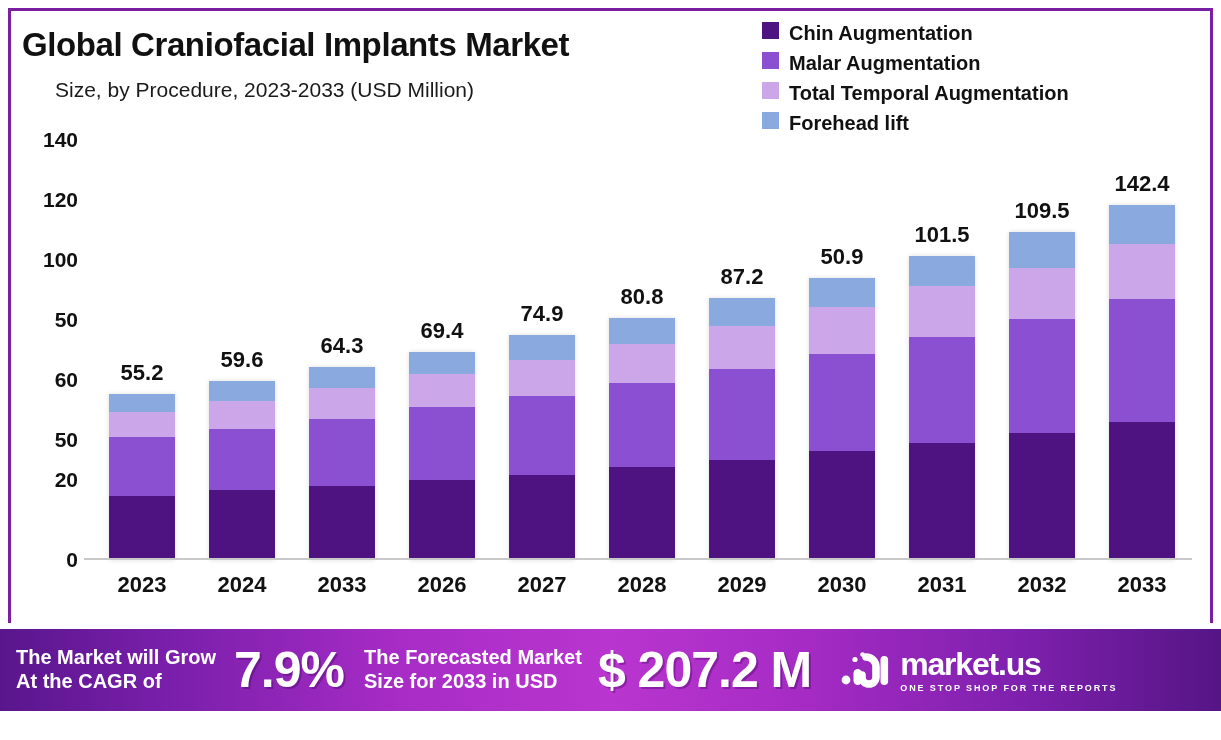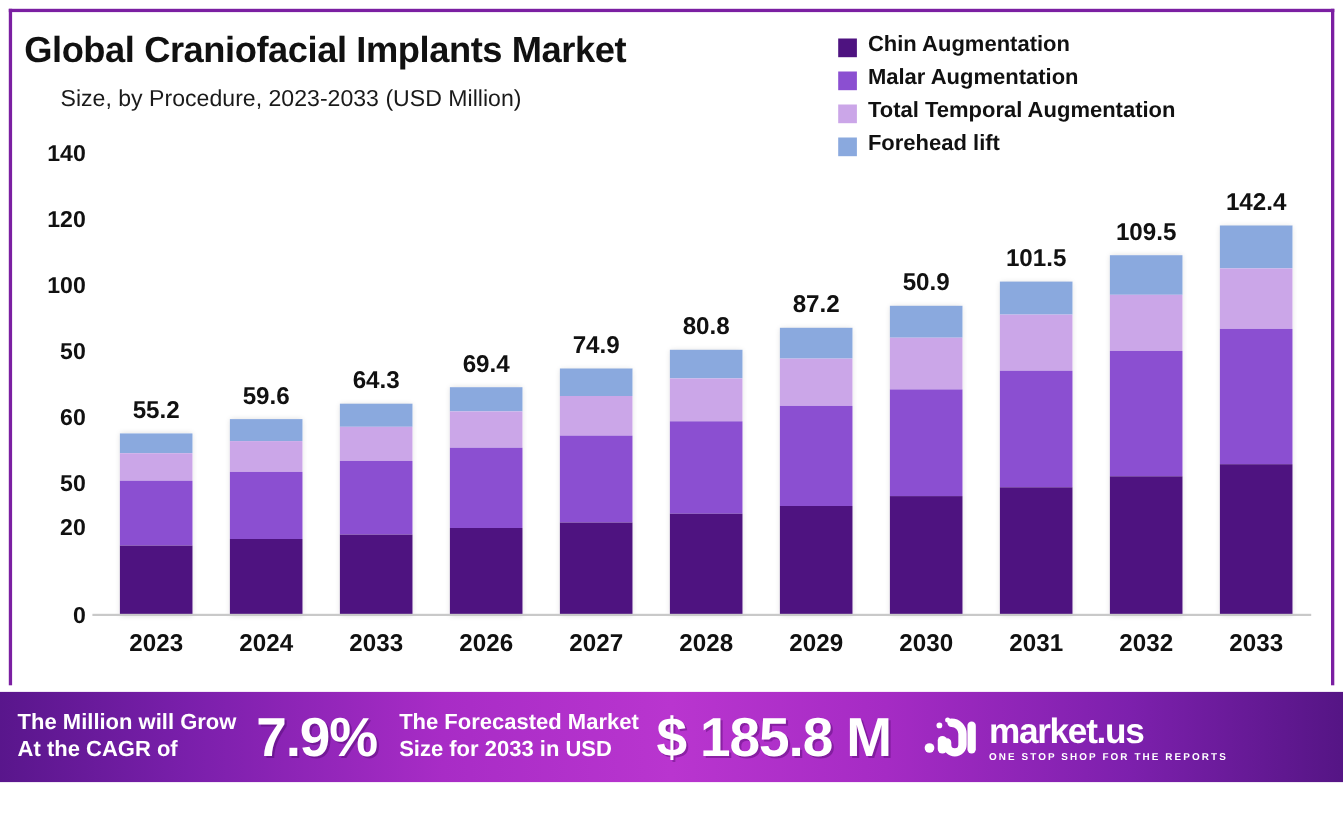--- a/index.html
+++ b/index.html
@@ -23,21 +23,21 @@
     font-size:33px;font-weight:bold;color:#111;letter-spacing:-0.4px;
     white-space:nowrap;
   }
   .subtitle{
     position:absolute;left:55px;top:78px;
     font-size:21px;color:#1a1a1a;white-space:nowrap;
   }
 
   
   .legend{position:absolute;left:762px;top:22px;}
-  .legend-row{display:flex;align-items:flex-end;height:30px;}
+  .legend-row{display:flex;align-items:flex-start;height:30px;}
   .legend-swatch{width:17px;height:17px;margin-right:10px;flex:none;}
   .legend-label{font-size:20px;font-weight:bold;color:#111;white-space:nowrap;}
 
   
   .plot{position:absolute;left:92px;top:140px;width:1100px;height:420px;}
   .ytick{
     position:absolute;right:100%;margin-right:14px;
     transform:translateY(-50%);
     font-size:21px;font-weight:bold;color:#111;
     white-space:nowrap;text-align:right;width:60px;
@@ -242,30 +242,30 @@
       <div class="xlabel">2028</div>
       <div class="xlabel">2029</div>
       <div class="xlabel">2030</div>
       <div class="xlabel">2031</div>
       <div class="xlabel">2032</div>
       <div class="xlabel">2033</div>
     </div>
 
   <div class="banner">
     <div class="banner-txt cagr-txt">
-      <div>The Million will Grow</div>
+      <div>The Market will Grow</div>
       <div>At the CAGR of</div>
     </div>
     <div class="banner-big cagr-val">7.9%</div>
 
     <div class="banner-txt fore-txt">
       <div>The Forecasted Market</div>
       <div>Size for 2033 in USD</div>
     </div>
-    <div class="banner-big fore-val">$ 185.8 M</div>
+    <div class="banner-big fore-val">$ 207.2 M</div>
 
     <div class="logo">
       <svg class="logo-mark" viewBox="0 0 52 42">
         <circle cx="7" cy="31" r="4.4" fill="#fff"></circle>
         <rect x="14.5" y="20" width="8.4" height="16" rx="4.2" fill="#fff"></rect>
         <path d="M27 8 a10 10 0 0 1 10 10 v10 a7 7 0 0 1 -14 0 v-2" fill="none" stroke="#fff" stroke-width="7.6" stroke-linecap="round"></path>
         <rect x="41.5" y="7" width="7.6" height="29" rx="3.8" fill="#fff"></rect>
         <circle cx="16" cy="10.5" r="2.6" fill="#fff"></circle>
         <circle cx="23.5" cy="5.5" r="2.3" fill="#fff"></circle>
       </svg>

